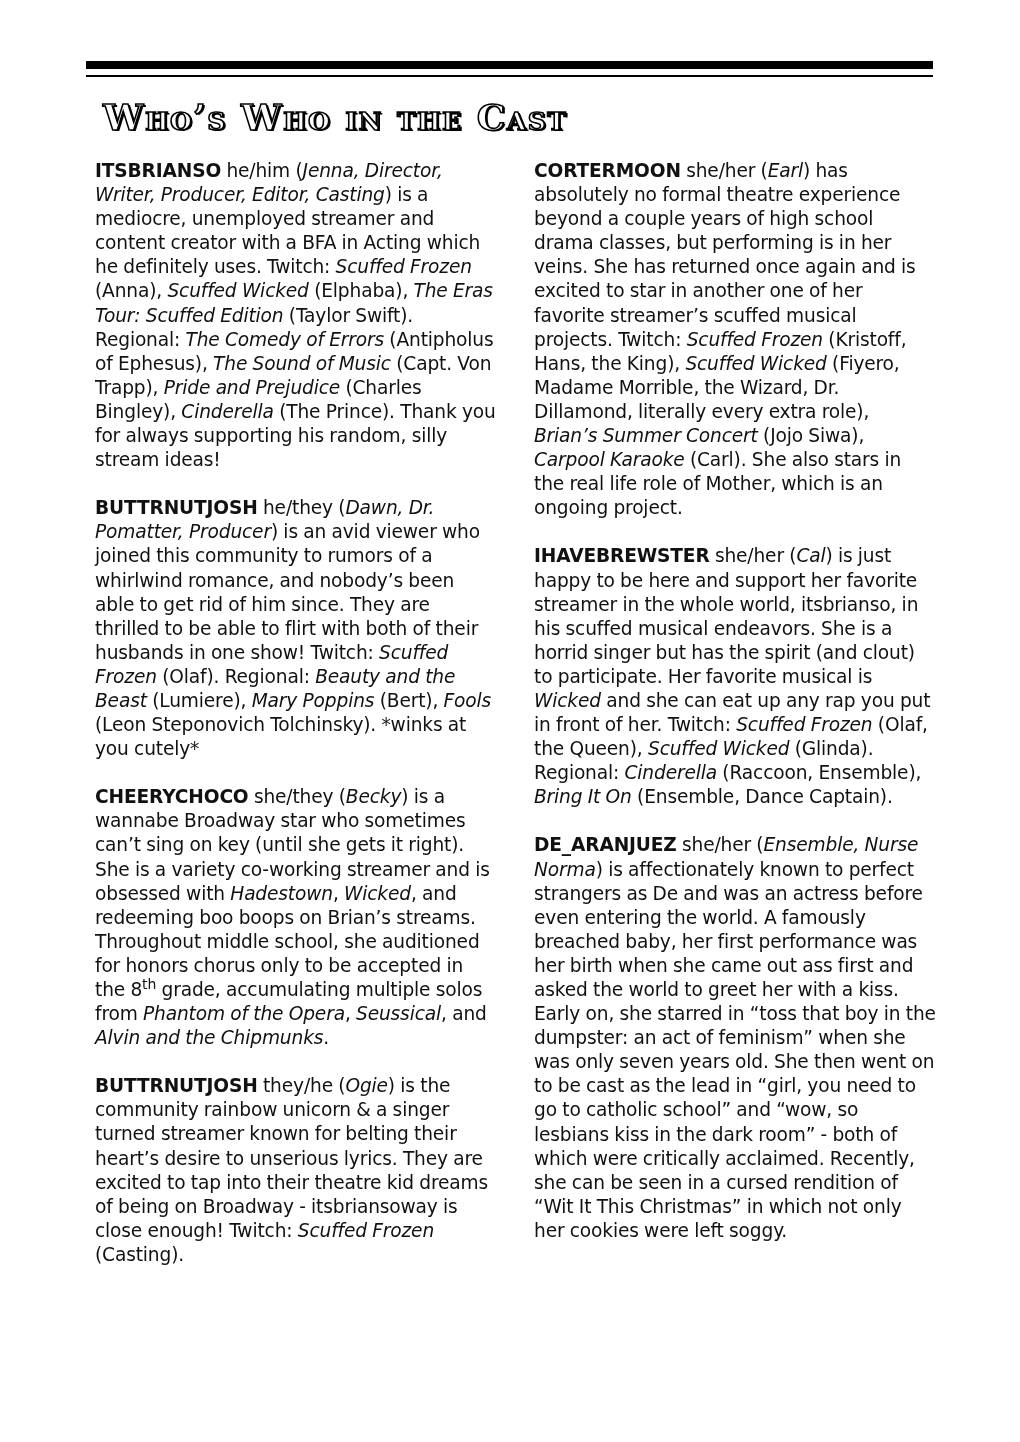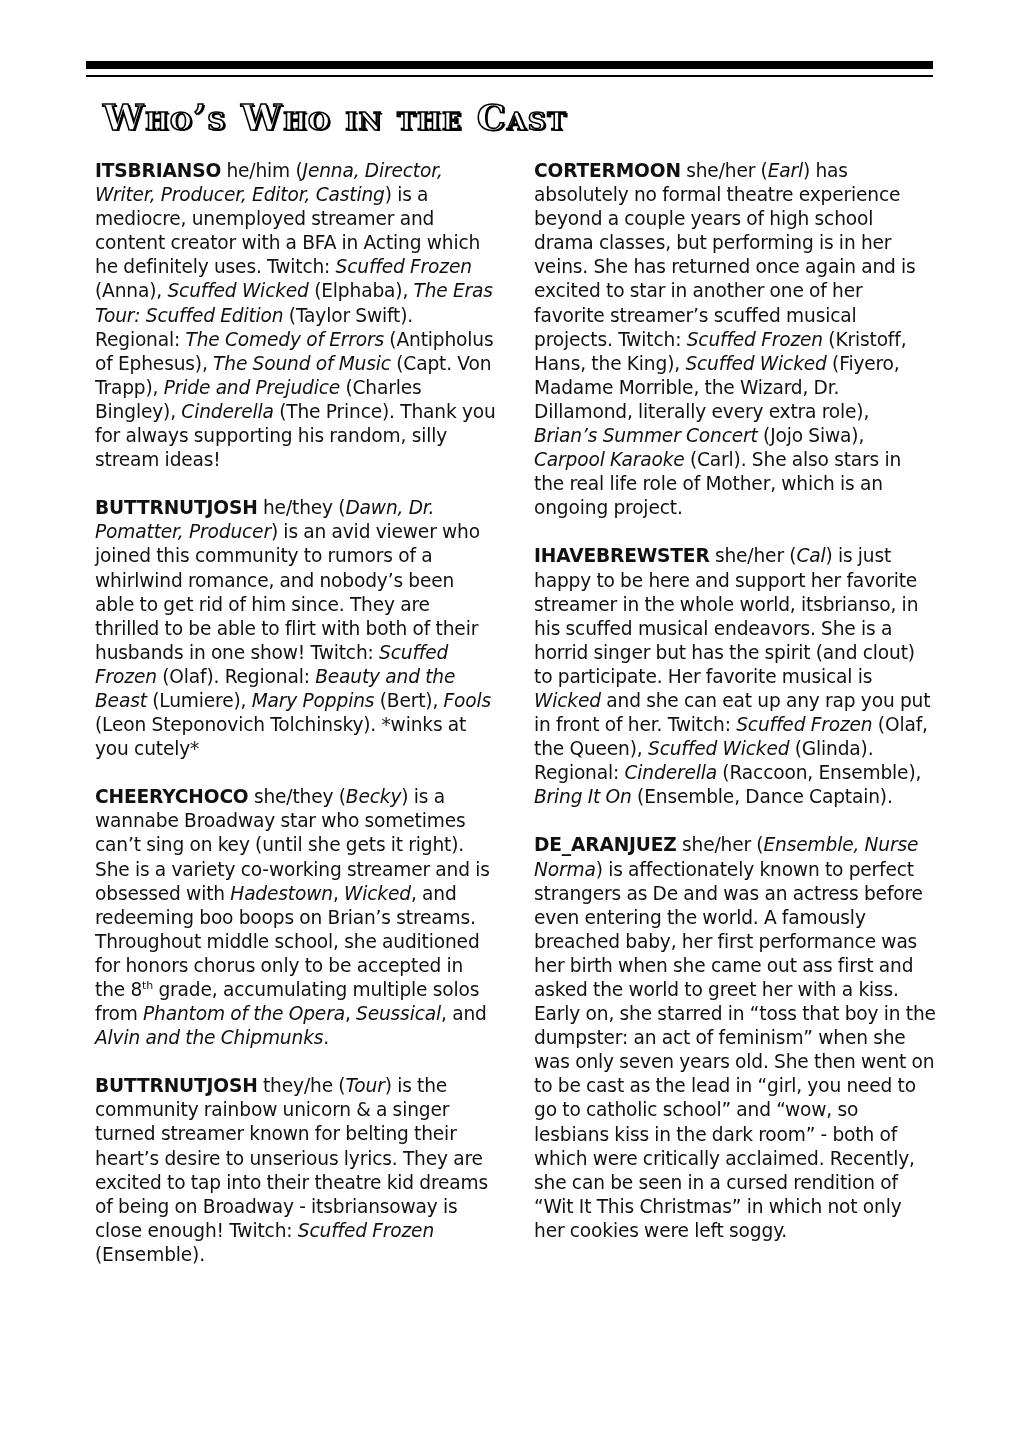--- a/index.html
+++ b/index.html
@@ -48,32 +48,32 @@
     .col-right { left: 526px; }
     .bio {
       margin: 0 0 24px 8px;
       font-size: 18.6px;
       line-height: 24.1px;
       letter-spacing: -0.15px;
       word-spacing: -0.4px;
     }
     .bio b { font-weight: bold; }
     .bio i { font-style: italic; }
-    .bio sup { font-size: 11px; line-height: 0; vertical-align: 7px; }
+    .bio sup { font-size: 14px; line-height: 0; vertical-align: 7px; }
   </style>
 </head>
 <body>
 
 <div class="rule-thick"></div>
 <div class="rule-thin"></div>
 <h1 class="page-title">Who’s Who in the Cast</h1>
 
 <div class="column col-left">
     <p class="bio"><b>ITSBRIANSO</b><span> he/him (</span><i>Jenna, Director, Writer, Producer, Editor, Casting</i><span>) is a mediocre, unemployed streamer and content creator with a BFA in Acting which he definitely uses. Twitch: </span><i>Scuffed Frozen</i><span> (Anna), </span><i>Scuffed Wicked</i><span> (Elphaba), </span><i>The Eras Tour: Scuffed Edition</i><span> (Taylor Swift). Regional: </span><i>The Comedy of Errors</i><span> (Antipholus of Ephesus), </span><i>The Sound of Music</i><span> (Capt. Von Trapp), </span><i>Pride and Prejudice</i><span> (Charles Bingley), </span><i>Cinderella</i><span> (The Prince). Thank you for always supporting his random, silly stream ideas!</span></p>
     <p class="bio"><b>BUTTRNUTJOSH</b><span> he/they (</span><i>Dawn, Dr. Pomatter, Producer</i><span>) is an avid viewer who joined this community to rumors of a whirlwind romance, and nobody’s been able to get rid of him since. They are thrilled to be able to flirt with both of their husbands in one show! Twitch: </span><i>Scuffed Frozen</i><span> (Olaf). Regional: </span><i>Beauty and the Beast</i><span> (Lumiere), </span><i>Mary Poppins</i><span> (Bert), </span><i>Fools</i><span> (Leon Steponovich Tolchinsky). *winks at you cutely*</span></p>
     <p class="bio"><b>CHEERYCHOCO</b><span> she/they (</span><i>Becky</i><span>) is a wannabe Broadway star who sometimes can’t sing on key (until she gets it right). She is a variety co-working streamer and is obsessed with </span><i>Hadestown</i><span>, </span><i>Wicked</i><span>, and redeeming boo boops on Brian’s streams. Throughout middle school, she auditioned for honors chorus only to be accepted in the 8</span><sup>th</sup><span> grade, accumulating multiple solos from </span><i>Phantom of the Opera</i><span>, </span><i>Seussical</i><span>, and </span><i>Alvin and the Chipmunks</i><span>.</span></p>
-    <p class="bio"><b>BUTTRNUTJOSH</b><span> they/he (</span><i>Tour</i><span>) is the community rainbow unicorn &amp; a singer turned streamer known for belting their heart’s desire to unserious lyrics. They are excited to tap into their theatre kid dreams of being on Broadway - itsbriansoway is close enough! Twitch: </span><i>Scuffed Frozen</i><span> (Ensemble).</span></p>
+    <p class="bio"><b>BUTTRNUTJOSH</b><span> they/he (</span><i>Ogie</i><span>) is the community rainbow unicorn &amp; a singer turned streamer known for belting their heart’s desire to unserious lyrics. They are excited to tap into their theatre kid dreams of being on Broadway - itsbriansoway is close enough! Twitch: </span><i>Scuffed Frozen</i><span> (Casting).</span></p>
   </div>
 <div class="column col-right">
     <p class="bio"><b>CORTERMOON</b><span> she/her (</span><i>Earl</i><span>) has absolutely no formal theatre experience beyond a couple years of high school drama classes, but performing is in her veins. She has returned once again and is excited to star in another one of her favorite streamer’s scuffed musical projects. Twitch: </span><i>Scuffed Frozen</i><span> (Kristoff, Hans, the King), </span><i>Scuffed Wicked</i><span> (Fiyero, Madame Morrible, the Wizard, Dr. Dillamond, literally every extra role), </span><i>Brian’s Summer Concert</i><span> (Jojo Siwa), </span><i>Carpool Karaoke</i><span> (Carl). She also stars in the real life role of Mother, which is an ongoing project.</span></p>
     <p class="bio"><b>IHAVEBREWSTER</b><span> she/her (</span><i>Cal</i><span>) is just happy to be here and support her favorite streamer in the whole world, itsbrianso, in his scuffed musical endeavors. She is a horrid singer but has the spirit (and clout) to participate. Her favorite musical is </span><i>Wicked</i><span> and she can eat up any rap you put in front of her. Twitch: </span><i>Scuffed Frozen</i><span> (Olaf, the Queen), </span><i>Scuffed Wicked</i><span> (Glinda). Regional: </span><i>Cinderella</i><span> (Raccoon, Ensemble), </span><i>Bring It On</i><span> (Ensemble, Dance Captain).</span></p>
     <p class="bio"><b>DE_ARANJUEZ</b><span> she/her (</span><i>Ensemble, Nurse Norma</i><span>) is affectionately known to perfect strangers as De and was an actress before even entering the world. A famously breached baby, her first performance was her birth when she came out ass first and asked the world to greet her with a kiss. Early on, she starred in “toss that boy in the dumpster: an act of feminism” when she was only seven years old. She then went on to be cast as the lead in “girl, you need to go to catholic school” and “wow, so lesbians kiss in the dark room” - both of which were critically acclaimed. Recently, she can be seen in a cursed rendition of “Wit It This Christmas” in which not only her cookies were left soggy.</span></p>
   </div>
 
 </body></html>

